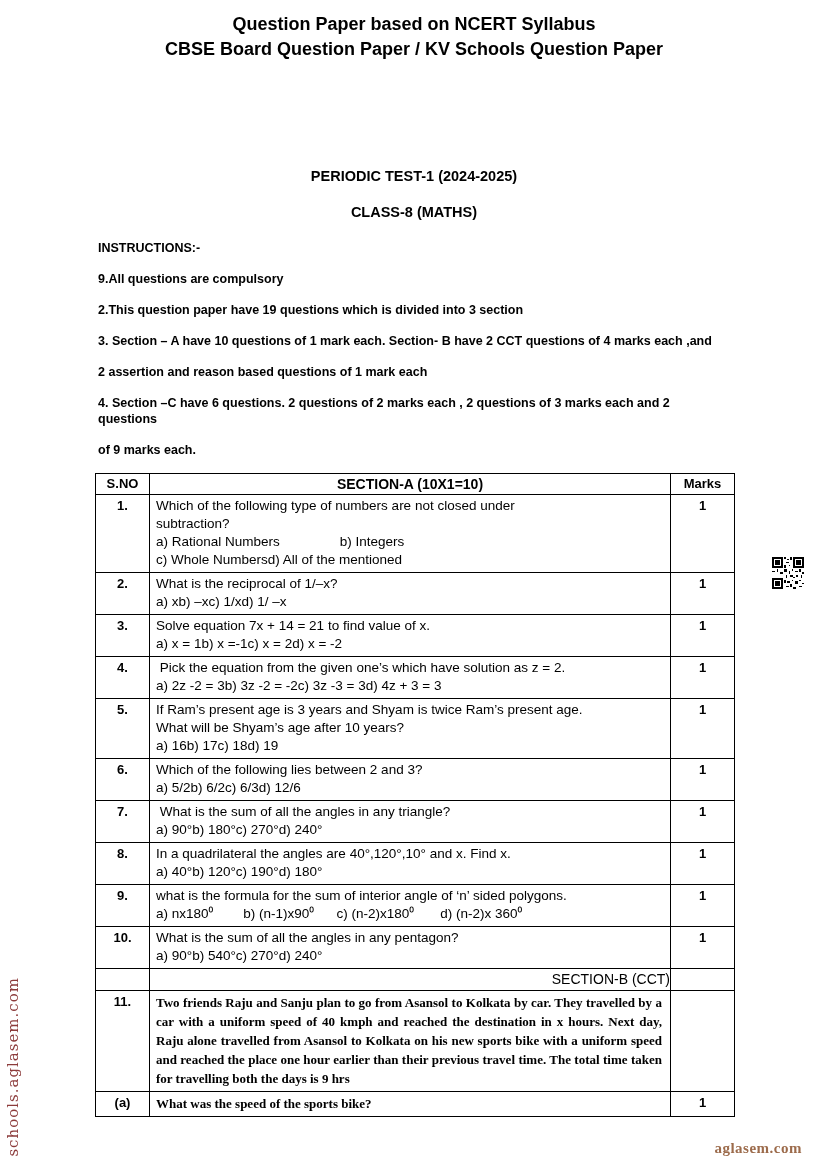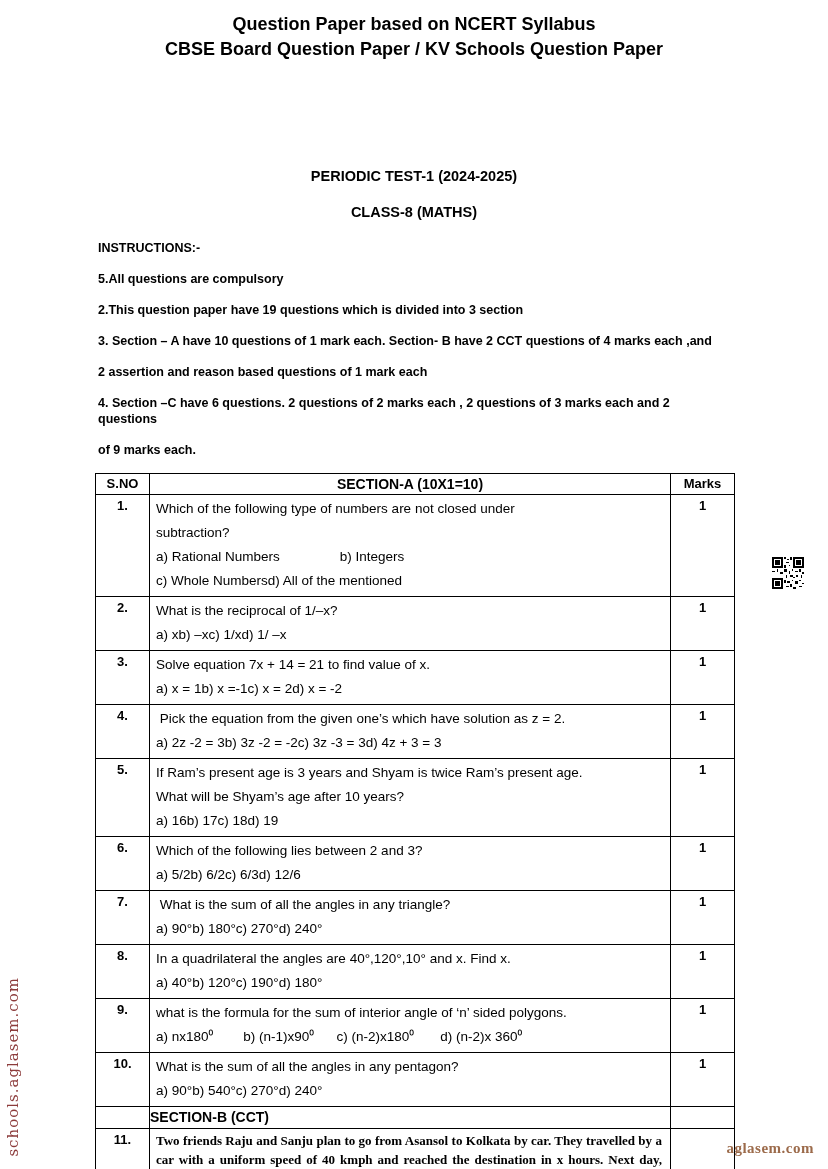--- a/index.html
+++ b/index.html
@@ -23,39 +23,39 @@
     table-layout:fixed;
   }
   table.qtable td, table.qtable th { border:1px solid #000; vertical-align:top; }
   th.col-sno   { width:54px; }
   th.col-marks { width:64px; }
   thead th { font-size:13px; font-weight:bold; text-align:center; padding:2px 2px; }
   thead th.col-q { font-size:14px; }
   td.sno   { text-align:center; font-weight:bold; font-size:13px; padding-top:3px; }
   td.marks { text-align:center; font-weight:bold; font-size:13px; padding-top:3px; }
   td.qtext {
-    font-size:13.5px; line-height:24px; padding:2px 4px 3px 6px;
+    font-size:13.5px; line-height:18px; padding:2px 4px 3px 6px;
     white-space:pre-wrap;
   }
   td.section-row {
-    text-align:left; font-weight:bold; font-size:14px; padding:2px 0 3px 0;
+    text-align:right; font-weight:normal; font-size:14px; padding:2px 0 3px 0;
   }
   tr.cct td.qtext {
     font-family:"Liberation Serif", serif; font-weight:bold; font-size:13px;
     white-space:normal; text-align:justify; line-height:19px; padding-right:8px;
   }
 
   .watermark-left {
     position:absolute; left:4px; bottom:12px;
     writing-mode:vertical-rl; transform:rotate(180deg);
     font-family:"DejaVu Serif", serif; font-size:15px; letter-spacing:1px;
     color:#8C3B3B;
   }
   .footer-brand {
-    position:absolute; right:14px; bottom:12px;
+    position:absolute; right:26px; bottom:12px;
     font-family:"Liberation Serif", serif; font-weight:bold; font-size:15px;
     letter-spacing:0.5px; color:#9C6B4B;
   }
   .qr { position:absolute; top:557px; right:24px; width:32px; height:32px; }
 </style>
 </head>
 <body>
 
 <div class="page">
 
@@ -64,21 +64,21 @@
     <div>CBSE Board Question Paper / KV Schools Question Paper</div>
   </div>
 
   <div class="title-block">
     <div>PERIODIC TEST-1  (2024-2025)</div>
     <div>CLASS-8 (MATHS)</div>
   </div>
 
   <div class="instructions">
     <p>INSTRUCTIONS:-</p>
-    <p>5.All questions are compulsory</p>
+    <p>9.All questions are compulsory</p>
     <p>2.This question paper have 19 questions which is divided into 3 section</p>
     <p>3. Section – A have 10 questions of 1 mark each. Section- B have 2 CCT questions of 4 marks each ,and</p>
     <p>2 assertion and reason based questions of 1 mark each</p>
     <p>4. Section –C have 6 questions. 2 questions  of 2 marks each , 2 questions of 3 marks each and 2 questions</p>
     <p>of 9 marks each.</p>
   </div>
 
   <table class="qtable">
     <thead>
       <tr>

